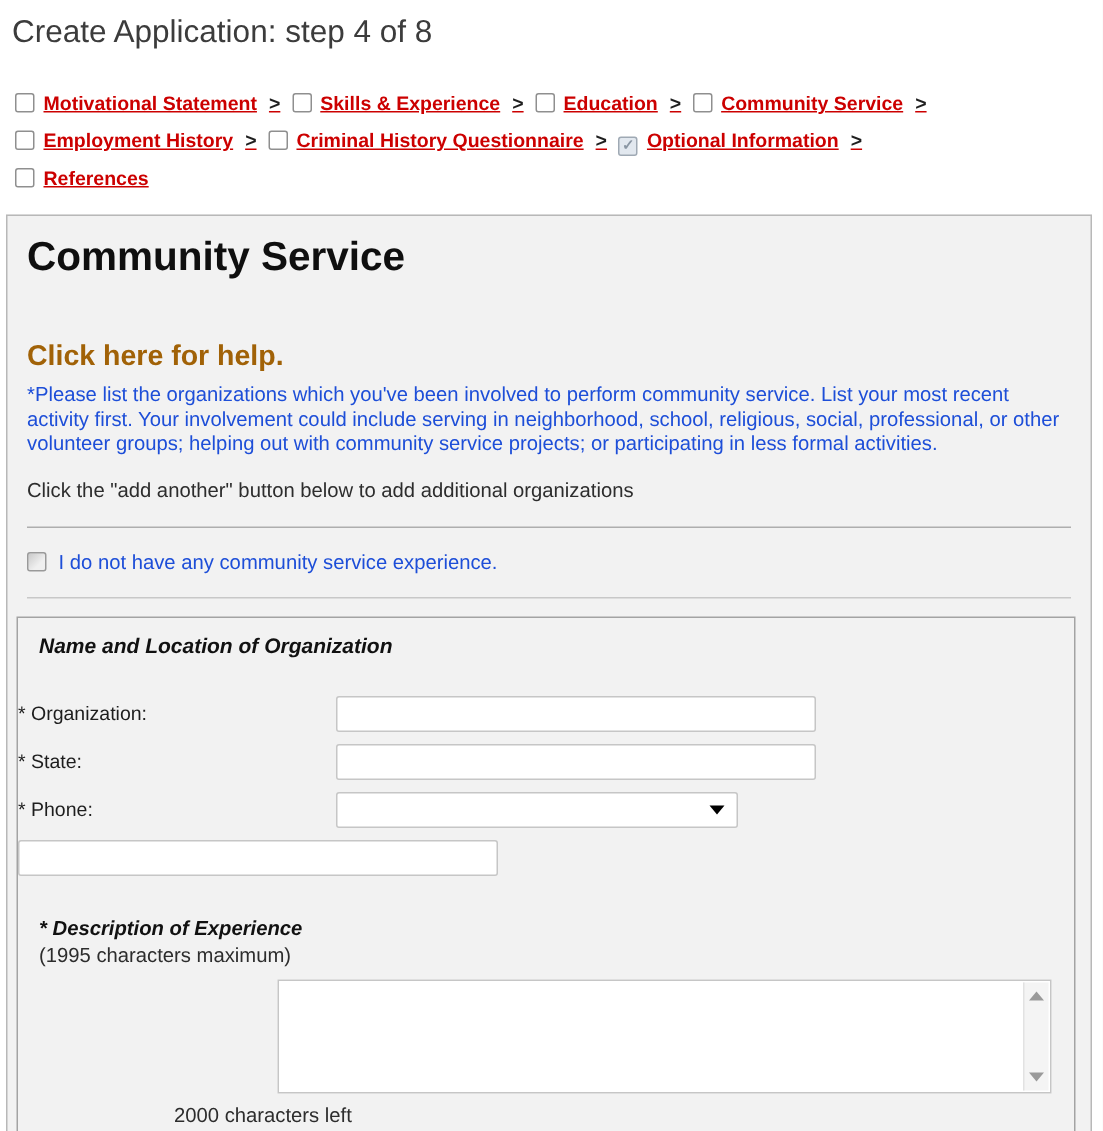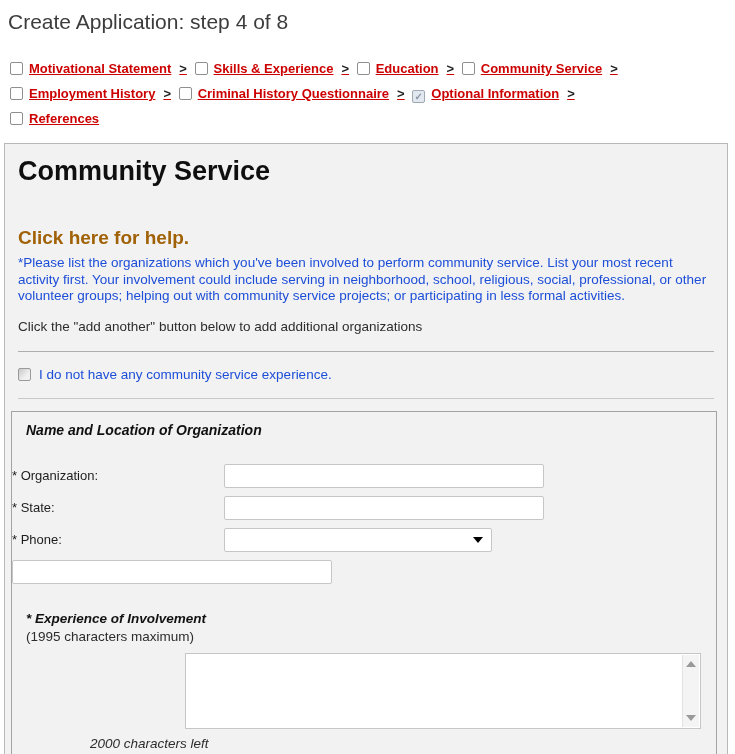--- a/index.html
+++ b/index.html
@@ -197,24 +197,23 @@
   .sb-btn.down { bottom: 1px; }
   .tri-up, .tri-down {
     position: absolute; left: 3px;
     width: 0; height: 0;
     border-left: 5px solid transparent;
     border-right: 5px solid transparent;
   }
   .tri-up   { top: 5px; border-bottom: 6px solid #9a9a9a; }
   .tri-down { top: 5px; border-top: 6px solid #9a9a9a; }
   .chars-left {
-    margin: 7px 0 0 78px;
+    margin: 7px 0 0 104px;
     font-size: 13.5px;
     color: #2d2d2d;
-    font-style: italic;
   }
 </style>
 </head>
 <body>
 
 <h1 class="page-title">Create Application: step 4 of 8</h1>
 
 <div class="breadcrumb"><span class="crumb"><span class="checkbox"></span><span>Motivational Statement</span><span class="sep">&gt;</span></span> <span class="crumb"><span class="checkbox"></span><span>Skills &amp; Experience</span><span class="sep">&gt;</span></span> <span class="crumb"><span class="checkbox"></span><span>Education</span><span class="sep">&gt;</span></span> <span class="crumb"><span class="checkbox"></span><span>Community Service</span><span class="sep">&gt;</span></span> <span class="crumb"><span class="checkbox"></span><span>Employment History</span><span class="sep">&gt;</span></span> <span class="crumb"><span class="checkbox"></span><span>Criminal History Questionnaire</span><span class="sep">&gt;</span></span> <span class="crumb"><span class="checkbox checked">✓</span><span>Optional Information</span><span class="sep">&gt;</span></span> <span class="crumb"><span class="checkbox"></span><span>References</span></span> </div>
 
 <div class="panel">
@@ -253,21 +252,21 @@
         <select class="state-select"><option value=""></option></select>
         <span class="select-arrow"></span>
       </div>
     </div>
 
     <div class="field-row">
       <input class="text-input" type="text" value="" style="">
     </div>
 
     <div class="desc-block">
-      <div class="desc-label">* Experience of Involvement</div>
+      <div class="desc-label">* Description of Experience</div>
       <div class="desc-sub">(1995 characters maximum)</div>
     </div>
 
     <div class="textarea-wrap">
       <textarea style=""></textarea>
       <div class="fake-scrollbar">
         <span class="sb-btn up">
             <span class="tri-up"></span>
           </span>
         <span class="sb-btn down">

